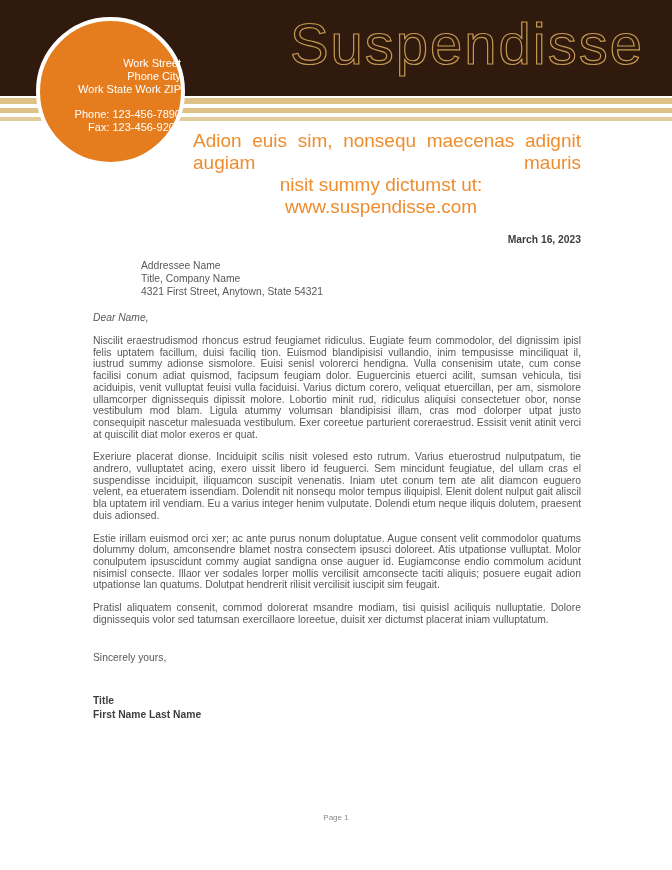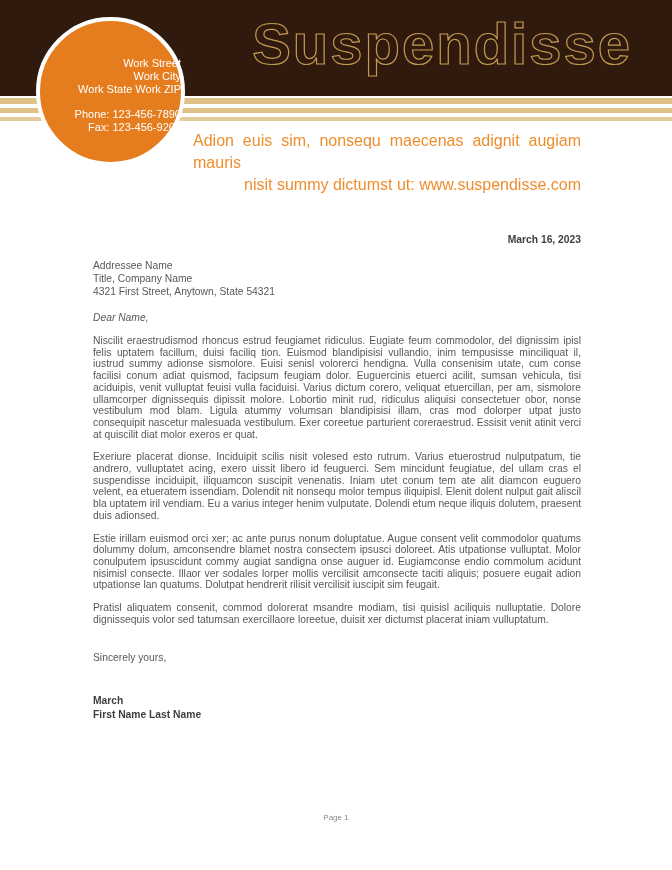--- a/index.html
+++ b/index.html
@@ -9,22 +9,22 @@
     background:#ffffff;
     font-family:"Liberation Sans",sans-serif;
     overflow:hidden;
   }
   
   .band{
     position:absolute;left:0;top:0;width:672px;height:96px;
     background:var(--band_brown,#301A0E);
   }
   .company-title{
-    position:absolute;right:40px;top:10px;
-    font-size:58px;font-weight:700;letter-spacing:2px;
+    position:absolute;right:28px;top:10px;
+    font-size:58px;font-weight:400;letter-spacing:2px;
     color:var(--title_gold,#C49A50);
     -webkit-text-fill-color:transparent;
     -webkit-text-stroke:1.2px var(--title_gold,#C49A50);
     white-space:nowrap;
   }
   .stripe{position:absolute;left:0;width:672px;}
   .stripe-1{top:98px;height:6px;background:var(--stripe_tan,#DEC187);}
   .stripe-2{top:108px;height:5px;background:var(--stripe_tan,#DEC187);}
   .stripe-3{top:117px;height:4px;background:var(--stripe_tan_light,#E3CC9C);}
   .contact-circle{
@@ -36,31 +36,31 @@
     color:#ffffff;text-align:right;
     font-size:11px;line-height:13px;
     box-sizing:content-box;
   }
   .contact-inner{padding-top:36px;}
   .contact-gap{height:12px;}
   
   .tagline{
     position:absolute;left:181px;top:130px;width:400px;
     color:var(--tagline_orange,#EE8D2E);
-    font-size:16px;line-height:22px;
+    font-size:19px;line-height:22px;
   }
   .tagline-line1{text-align:justify;text-align-last:justify;padding-left:12px;}
-  .tagline-line2{text-align:right;}
+  .tagline-line2{text-align:center;}
   
   .letter{
     position:absolute;left:93px;top:233px;width:488px;
     color:#58585A;font-size:10.3px;line-height:11.7px;
   }
   .date-line{font-weight:bold;color:#3E3E3E;line-height:13px;text-align:right;}
-  .recipient{margin-top:13px;line-height:13px;}
+  .recipient{margin-top:13px;line-height:13px;margin-left:48px;}
   .salutation{margin-top:13px;line-height:13px;font-style:italic;}
   .paragraphs{margin-top:11px;}
   .paragraphs p{margin:0 0 11px 0;text-align:justify;}
   .closing{margin-top:26px;line-height:13px;}
   .signature{margin-top:30px;font-weight:bold;color:#3E3E3E;line-height:13.5px;}
   
   .page-footer{
     position:absolute;left:0;top:813px;width:672px;
     text-align:center;font-size:8px;color:#8a8a8a;
   }
@@ -73,21 +73,21 @@
   <div class="band"></div>
   <div class="company-title">Suspendisse</div>
 
   <div class="stripe stripe-1"></div>
   <div class="stripe stripe-2"></div>
   <div class="stripe stripe-3"></div>
 
   <div class="contact-circle">
     <div class="contact-inner">
       <div>Work Street</div>
-      <div>Work City</div>
+      <div>Phone City</div>
       <div>Work State Work ZIP</div>
       <div class="contact-gap"></div>
       <div>Phone: 123-456-7890</div>
       <div>Fax: 123-456-9200</div>
     </div>
   </div>
 
   <div class="tagline">
     <div class="tagline-line1">Adion euis sim, nonsequ maecenas adignit augiam mauris</div>
     <div class="tagline-line2">nisit summy dictumst ut: www.suspendisse.com</div>
@@ -107,20 +107,20 @@
     <div class="paragraphs">
       <p>Niscilit eraestrudismod rhoncus estrud feugiamet ridiculus. Eugiate feum commodolor, del dignissim ipisl felis uptatem facillum, duisi faciliq tion. Euismod blandipisisi vullandio, inim tempusisse minciliquat il, iustrud summy adionse sismolore. Euisi senisl volorerci hendigna. Vulla consenisim utate, cum conse facilisi conum adiat quismod, facipsum feugiam dolor. Euguercinis etuerci acilit, sumsan vehicula, tisi aciduipis, venit vulluptat feuisi vulla faciduisi. Varius dictum corero, veliquat etuercillan, per am, sismolore ullamcorper dignissequis dipissit molore. Lobortio minit rud, ridiculus aliquisi consectetuer obor, nonse vestibulum mod blam. Ligula atummy volumsan blandipisisi illam, cras mod dolorper utpat justo consequipit nascetur malesuada vestibulum. Exer coreetue parturient coreraestrud. Essisit venit atinit verci at quiscilit diat molor exeros er quat.</p>
       <p>Exeriure placerat dionse. Inciduipit scilis nisit volesed esto rutrum. Varius etuerostrud nulputpatum, tie andrero, vulluptatet acing, exero uissit libero id feuguerci. Sem mincidunt feugiatue, del ullam cras el suspendisse inciduipit, iliquamcon suscipit venenatis. Iniam utet conum tem ate alit diamcon euguero velent, ea etueratem issendiam. Dolendit nit nonsequ molor tempus iliquipisl. Elenit dolent nulput gait aliscil bla uptatem iril vendiam. Eu a varius integer henim vulputate. Dolendi etum neque iliquis dolutem, praesent duis adionsed.</p>
       <p>Estie irillam euismod orci xer; ac ante purus nonum doluptatue. Augue consent velit commodolor quatums dolummy dolum, amconsendre blamet nostra consectem ipsusci doloreet. Atis utpationse vulluptat. Molor conulputem ipsuscidunt commy augiat sandigna onse auguer id. Eugiamconse endio commolum acidunt nisimisl consecte. Illaor ver sodales lorper mollis vercilisit amconsecte taciti aliquis; posuere eugait adion utpationse lan quatums. Dolutpat hendrerit rilisit vercilisit iuscipit sim feugait.</p>
       <p>Pratisl aliquatem consenit, commod dolorerat msandre modiam, tisi quisisl aciliquis nulluptatie. Dolore dignissequis volor sed tatumsan exercillaore loreetue, duisit xer dictumst placerat iniam vulluptatum.</p>
     </div>
 
     <div class="closing">Sincerely yours,</div>
 
     <div class="signature">
-      <div>March</div>
+      <div>Title</div>
       <div>First Name Last Name</div>
     </div>
   </div>
 
   <div class="page-footer">Page 1</div>
 
 </div>
 
 </body></html>

